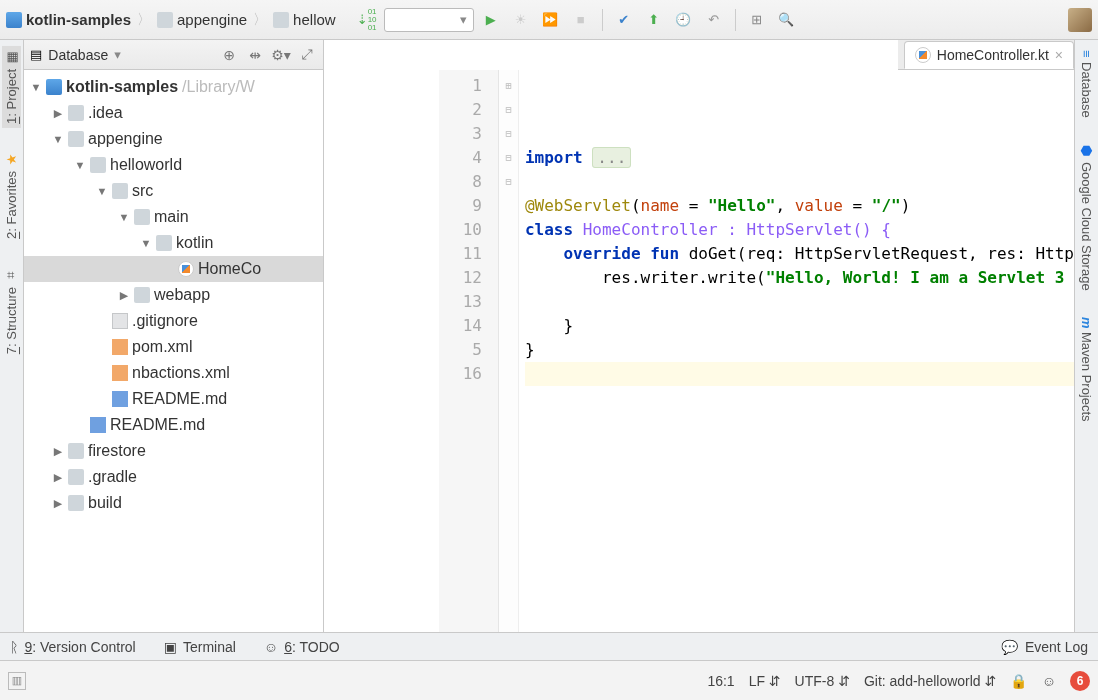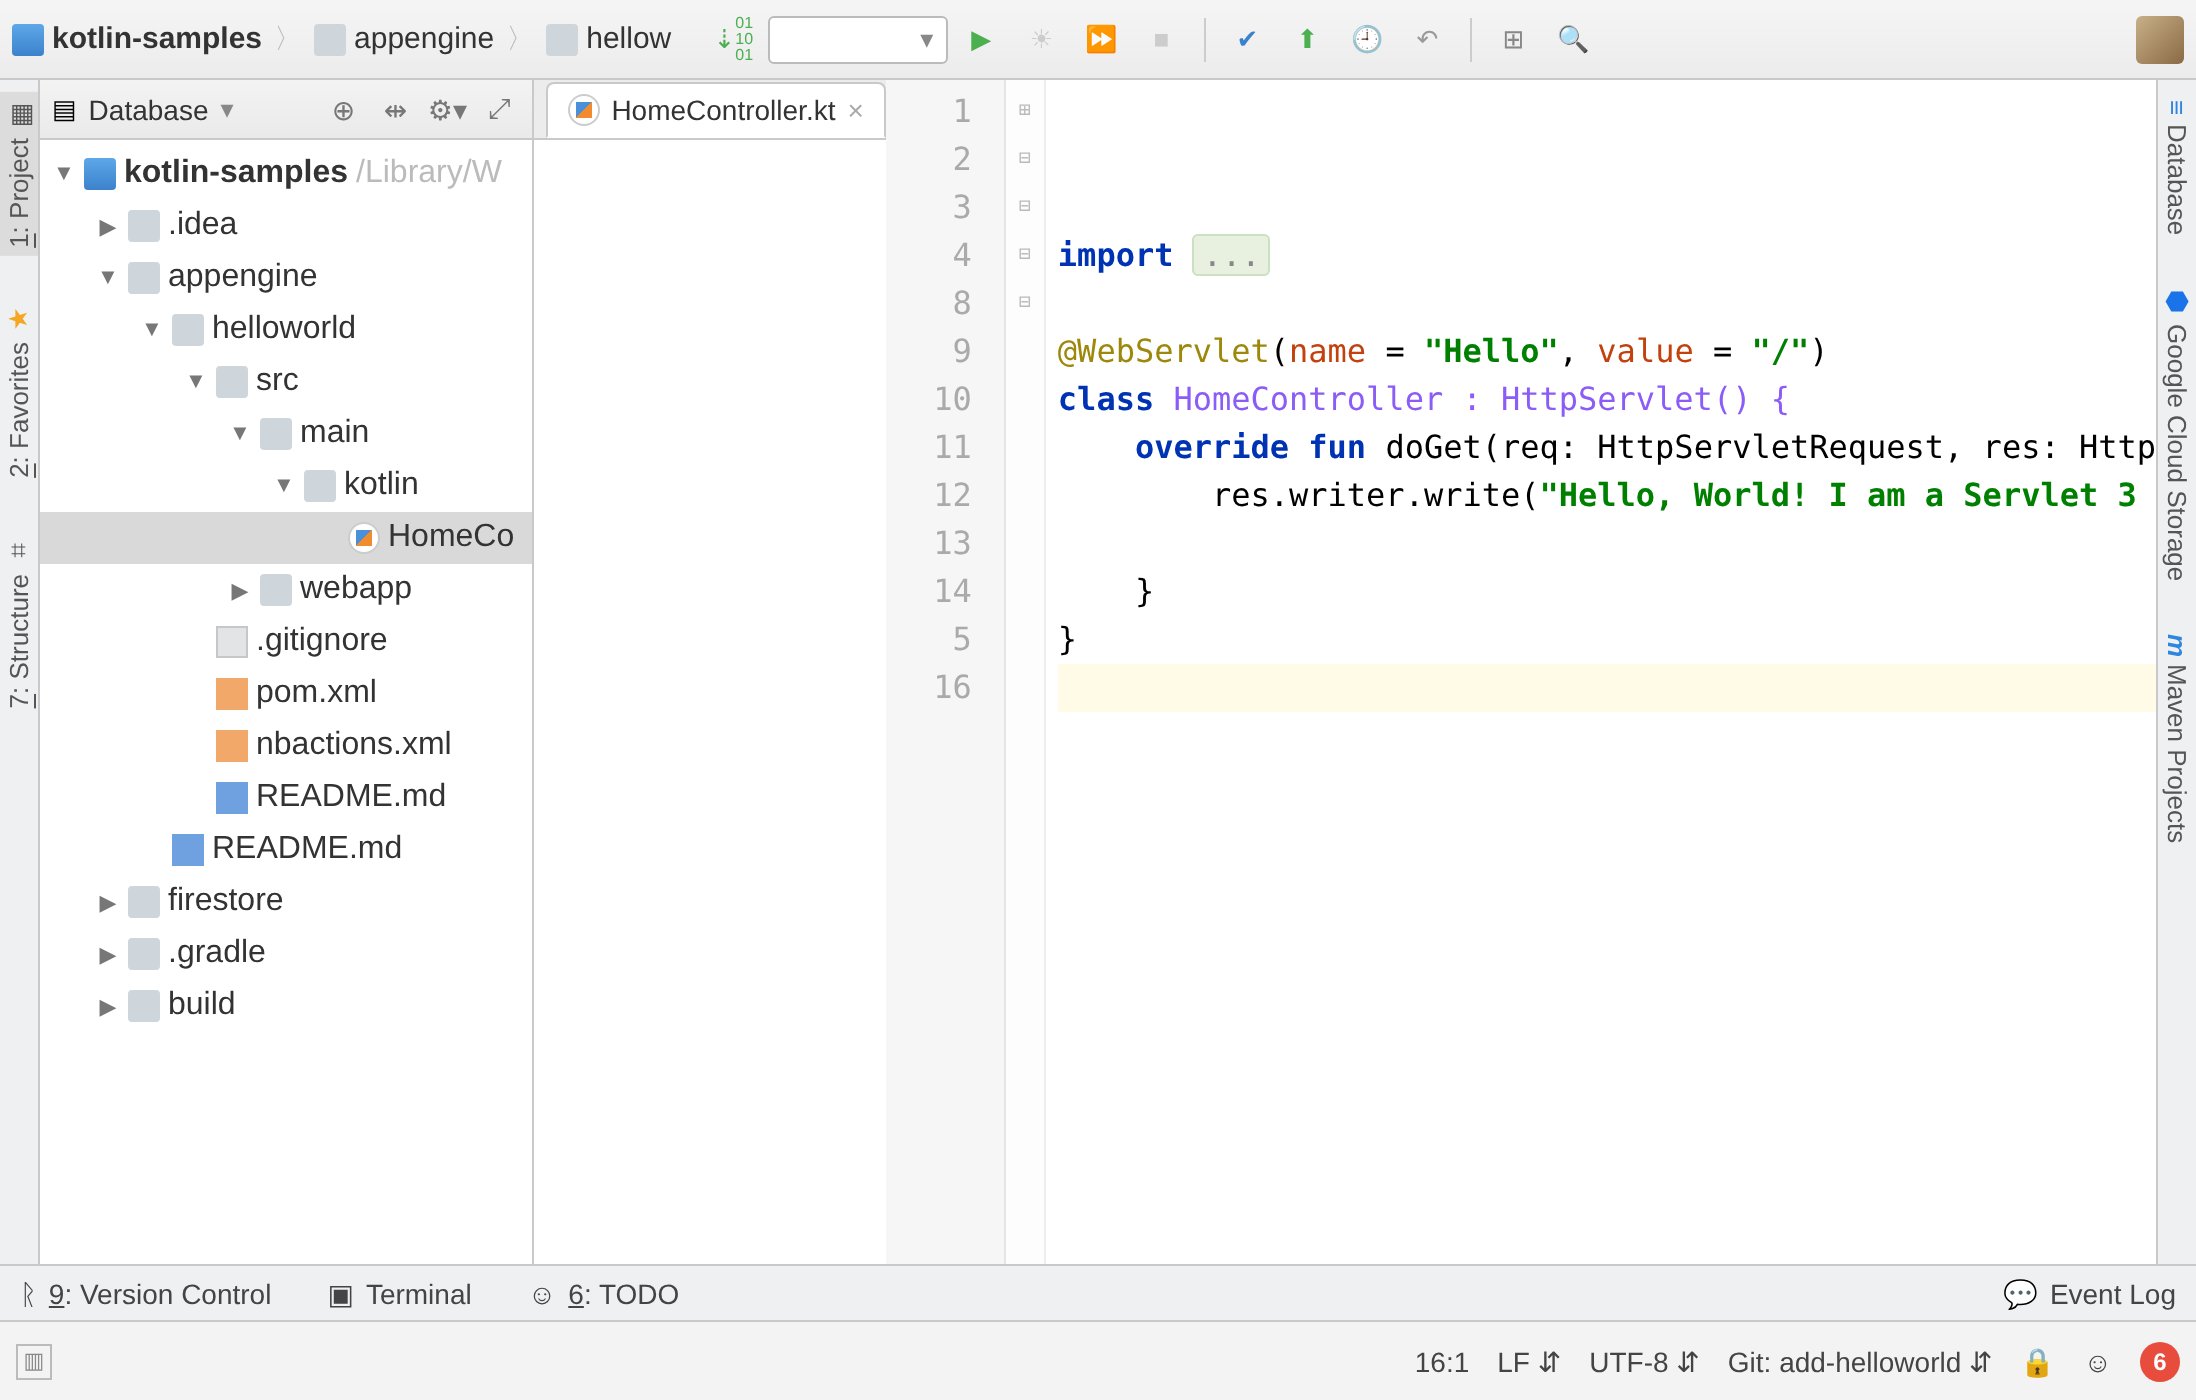--- a/index.html
+++ b/index.html
@@ -34,21 +34,21 @@
 .tw { display:inline-block; width:12px; text-align:center; color:#777; font-size:11px;}
 .t-label { }
 .t-path { color:#bbb; }
 .file-icon { width:16px;height:16px; display:inline-block; }
 .file-generic { background:#e3e4e6; border:1px solid #c5c7c9;}
 .file-xml { background:#f2a869; }
 .file-md { background:#6fa0e0; }
 .kt-icon { width:16px;height:16px; border-radius:50%; background:#fff; border:1px solid #ccc; position:relative; display:inline-flex; align-items:center; justify-content:center; }
 .kt-icon::after { content:""; width:8px;height:8px; background:linear-gradient(135deg,#4a90d9 50%,#f28a2e 50%);}
 
-.editor-area { flex:1; display:flex; flex-direction:row; background:#fff; }
+.editor-area { flex:1; display:flex; flex-direction:column; background:#fff;align-items:flex-end; }
 .tab-bar { height:30px; background:#ececec; border-bottom:1px solid #c9c9c9; display:flex; align-items:flex-end; }
 .editor-tab { height:28px; background:#fff; border:1px solid #c9c9c9; border-bottom:1px solid #fff; display:flex; align-items:center; gap:6px; padding:0 10px; font-size:14px; color:#333; margin-left:6px; border-radius:4px 4px 0 0; cursor:pointer;}
 .tab-close { color:#aaa; cursor:pointer; }
 .code-wrap { flex:1; display:flex; overflow:hidden; font-family: Menlo, Consolas, monospace; font-size:16px; }
 .gutter { width:60px; background:#f6f6f6; border-right:1px solid #e5e5e5; text-align:right; padding:4px 16px 0 0; color:#aaa; line-height:24px; }
 .fold-strip { width:20px; background:#fdfdfd; border-right:1px solid #eee; padding-top:4px; line-height:24px; text-align:center; color:#bbb; font-size:10px;}
 .code { flex:1; padding:4px 0 0 6px; line-height:24px; white-space:pre; overflow:hidden; }
 .kw { color:#0033b3; font-weight:bold; }
 .fold-dots { background:#e8f0e0; border:1px solid #cde0c0; padding:0 4px; border-radius:3px; color:#888;}
 .ann { color:#9e880c; }

